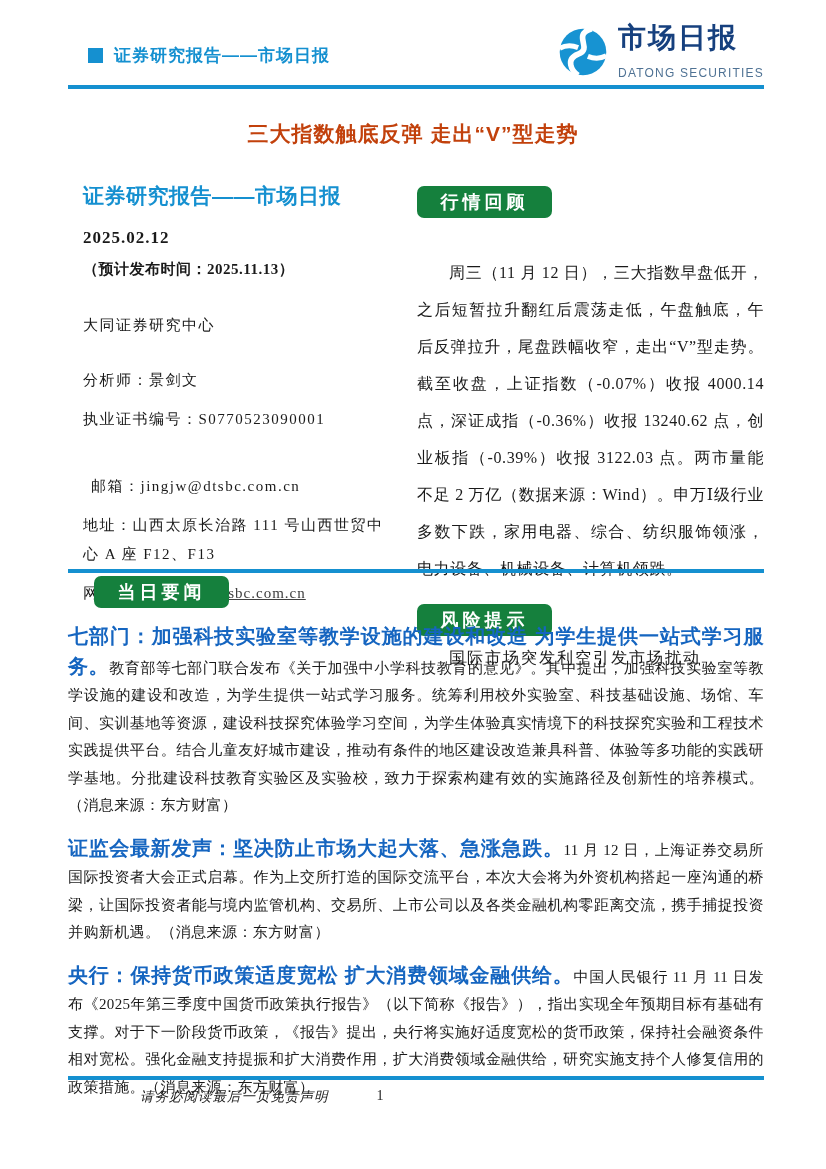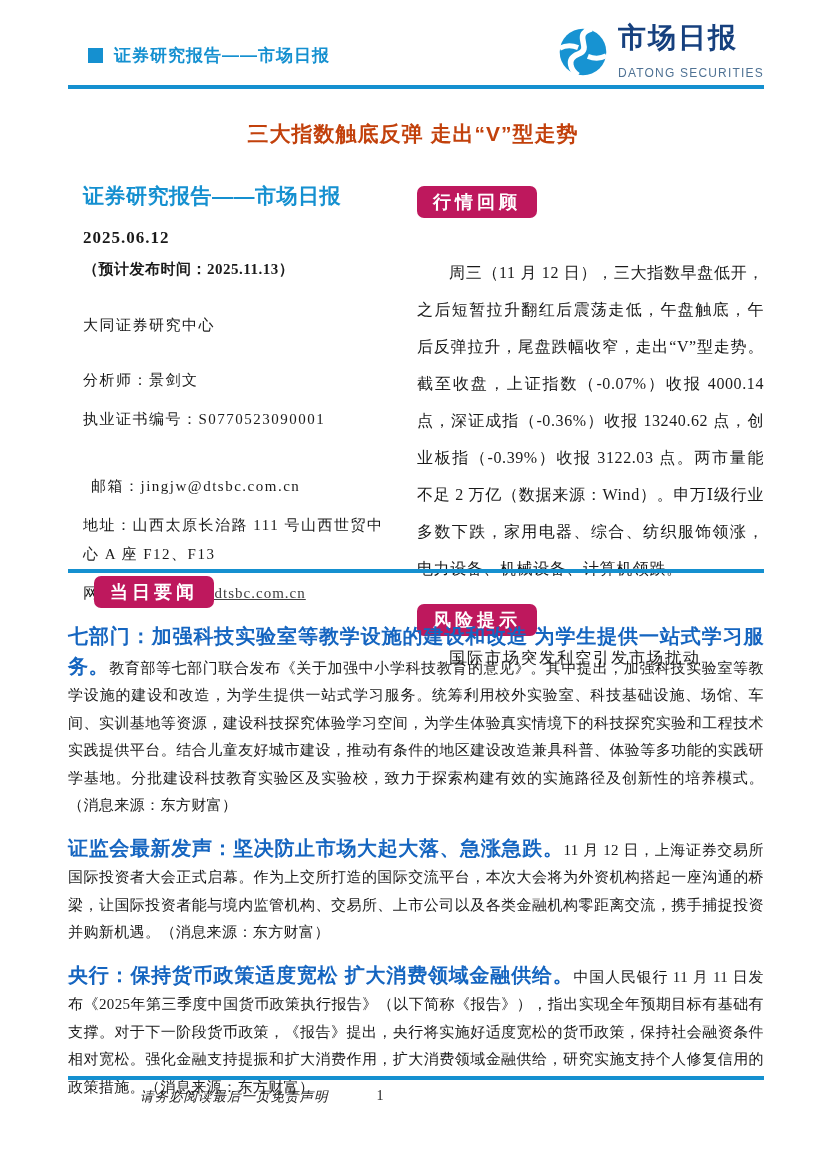--- a/index.html
+++ b/index.html
@@ -59,24 +59,24 @@
   .left-expected { font-weight: bold; font-size: 15px; margin: 12px 0 32px; letter-spacing: 0.5px; }
   .left-line { font-size: 15px; letter-spacing: 1.5px; line-height: 29px; }
   .m-center { margin: 0 0 26px; }
   .m-analyst { margin: 0 0 10px; }
   .m-license { margin: 8px 0 38px; }
   .m-email { margin: 0 8px 10px; }
   .m-address { margin: 0 0 10px; }
   .site-link { color: #404040; text-decoration: underline; letter-spacing: 1px; }
 
   .badge {
-    display: inline-block; background: #be185d; color: #ffffff;
+    display: inline-block; background: #15803d; color: #ffffff;
     font-family: "Liberation Sans", "DejaVu Sans", sans-serif;
     font-weight: bold; font-size: 18px; letter-spacing: 4px;
-    width: 120px; height: 32px; line-height: 32px; text-align: center;
+    width: 135px; height: 32px; line-height: 32px; text-align: center;
     border-radius: 7px;
   }
   .badge-review { margin-top: 16px; }
   .review-text {
     margin-top: 36px; font-size: 16px; line-height: 37px;
     text-align: justify; text-indent: 2em; letter-spacing: 0.6px;
   }
   .badge-risk { margin-top: 17px; }
   .risk-text { margin-top: 12px; font-size: 16px; letter-spacing: 2px; text-indent: 2em; }
 
@@ -118,21 +118,21 @@
       </div>
     </div>
   </div>
   <div class="rule rule-top"></div>
 
   <div class="doc-title">三大指数触底反弹 走出“V”型走势</div>
 
   <div class="columns">
     <div class="col-left">
       <div class="left-heading">证券研究报告——市场日报</div>
-      <div class="left-date">2025.06.12</div>
+      <div class="left-date">2025.02.12</div>
       <div class="left-expected">（预计发布时间：2025.11.13）</div>
       <div class="left-line m-center">大同证券研究中心</div>
       <div class="left-line m-analyst">分析师：景剑文</div>
       <div class="left-line m-license">执业证书编号：S0770523090001</div>
       <div class="left-line m-email">邮箱：jingjw@dtsbc.com.cn</div>
       <div class="left-line m-address">地址：山西太原长治路 111 号山西世贸中心 A 座 F12、F13</div>
       <div class="left-line"><span>网址：</span><a href="#" class="site-link">http://www.dtsbc.com.cn</a></div>
     </div>
 
     <div class="col-right">

